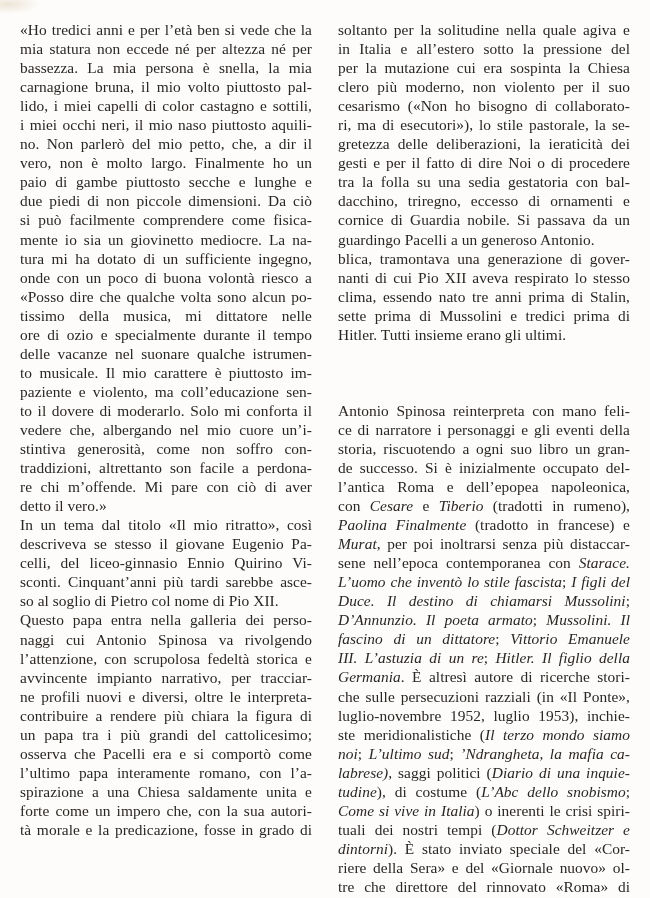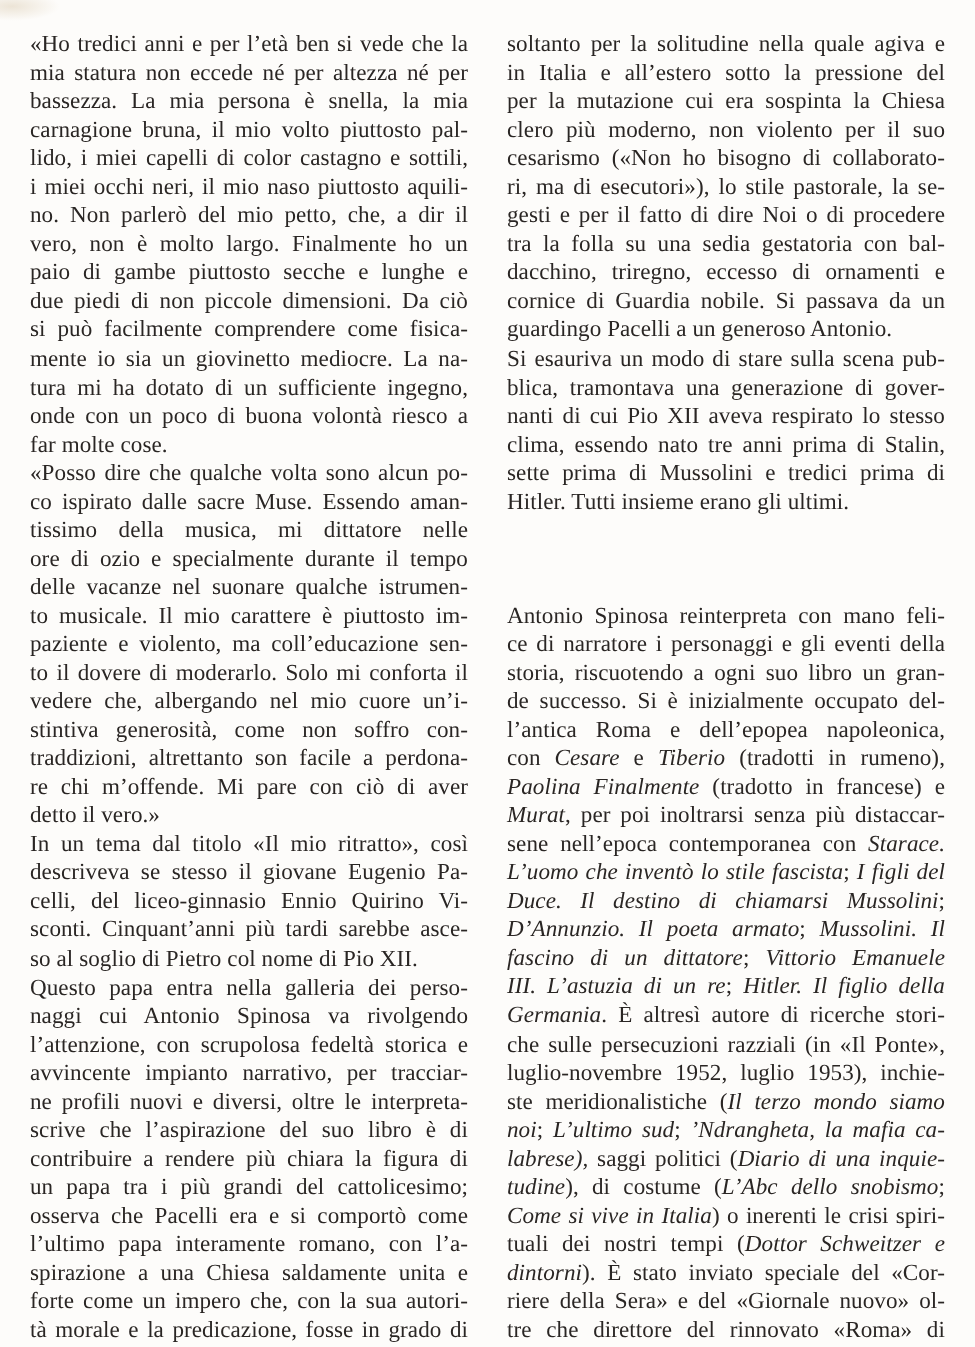--- a/index.html
+++ b/index.html
@@ -31,23 +31,21 @@
     <span class="line">lido, i miei capelli di color castagno e sottili,</span>
     <span class="line">i miei occhi neri, il mio naso piuttosto aquili-</span>
     <span class="line">no. Non parlerò del mio petto, che, a dir il</span>
     <span class="line">vero, non è molto largo. Finalmente ho un</span>
     <span class="line">paio di gambe piuttosto secche e lunghe e</span>
     <span class="line">due piedi di non piccole dimensioni. Da ciò</span>
     <span class="line">si può facilmente comprendere come fisica-</span>
     <span class="line">mente io sia un giovinetto mediocre. La na-</span>
     <span class="line">tura mi ha dotato di un sufficiente ingegno,</span>
     <span class="line">onde con un poco di buona volontà riesco a</span>
-    <span class="line last">far molte cose.</span>
     <span class="line">«Posso dire che qualche volta sono alcun po-</span>
-    <span class="line">co ispirato dalle sacre Muse. Essendo aman-</span>
     <span class="line">tissimo della musica, mi dittatore nelle</span>
     <span class="line">ore di ozio e specialmente durante il tempo</span>
     <span class="line">delle vacanze nel suonare qualche istrumen-</span>
     <span class="line">to musicale. Il mio carattere è piuttosto im-</span>
     <span class="line">paziente e violento, ma coll’educazione sen-</span>
     <span class="line">to il dovere di moderarlo. Solo mi conforta il</span>
     <span class="line">vedere che, albergando nel mio cuore un’i-</span>
     <span class="line">stintiva generosità, come non soffro con-</span>
     <span class="line">traddizioni, altrettanto son facile a perdona-</span>
     <span class="line">re chi m’offende. Mi pare con ciò di aver</span>
@@ -55,44 +53,43 @@
     <span class="line">In un tema dal titolo «Il mio ritratto», così</span>
     <span class="line">descriveva se stesso il giovane Eugenio Pa-</span>
     <span class="line">celli, del liceo-ginnasio Ennio Quirino Vi-</span>
     <span class="line">sconti. Cinquant’anni più tardi sarebbe asce-</span>
     <span class="line last">so al soglio di Pietro col nome di Pio XII.</span>
     <span class="line">Questo papa entra nella galleria dei perso-</span>
     <span class="line">naggi cui Antonio Spinosa va rivolgendo</span>
     <span class="line">l’attenzione, con scrupolosa fedeltà storica e</span>
     <span class="line">avvincente impianto narrativo, per tracciar-</span>
     <span class="line">ne profili nuovi e diversi, oltre le interpreta-</span>
-    <span class="line">scrive che l’aspirazione del suo libro è di</span>
     <span class="line">contribuire a rendere più chiara la figura di</span>
     <span class="line">un papa tra i più grandi del cattolicesimo;</span>
     <span class="line">osserva che Pacelli era e si comportò come</span>
     <span class="line">l’ultimo papa interamente romano, con l’a-</span>
     <span class="line">spirazione a una Chiesa saldamente unita e</span>
     <span class="line">forte come un impero che, con la sua autori-</span>
     <span class="line">tà morale e la predicazione, fosse in grado di</span>
   </div>
 
 <div class="col right">
   <div id="right-top">
       <span class="line">soltanto per la solitudine nella quale agiva e</span>
       <span class="line">in Italia e all’estero sotto la pressione del</span>
       <span class="line">per la mutazione cui era sospinta la Chiesa</span>
       <span class="line">clero più moderno, non violento per il suo</span>
       <span class="line">cesarismo («Non ho bisogno di collaborato-</span>
       <span class="line">ri, ma di esecutori»), lo stile pastorale, la se-</span>
+      <span class="line">gretezza delle deliberazioni, la ieraticità dei</span>
       <span class="line">gesti e per il fatto di dire Noi o di procedere</span>
       <span class="line">tra la folla su una sedia gestatoria con bal-</span>
       <span class="line">dacchino, triregno, eccesso di ornamenti e</span>
       <span class="line">cornice di Guardia nobile. Si passava da un</span>
       <span class="line last">guardingo Pacelli a un generoso Antonio.</span>
-      <span class="line">Si esauriva un modo di stare sulla scena pub-</span>
       <span class="line">blica, tramontava una generazione di gover-</span>
       <span class="line">nanti di cui Pio XII aveva respirato lo stesso</span>
       <span class="line">clima, essendo nato tre anni prima di Stalin,</span>
       <span class="line">sette prima di Mussolini e tredici prima di</span>
       <span class="line last">Hitler. Tutti insieme erano gli ultimi.</span>
     </div>
   <div class="gap"></div>
   <div id="right-bio">
       <span class="line">Antonio Spinosa reinterpreta con mano feli-</span>
       <span class="line">ce di narratore i personaggi e gli eventi della</span>

